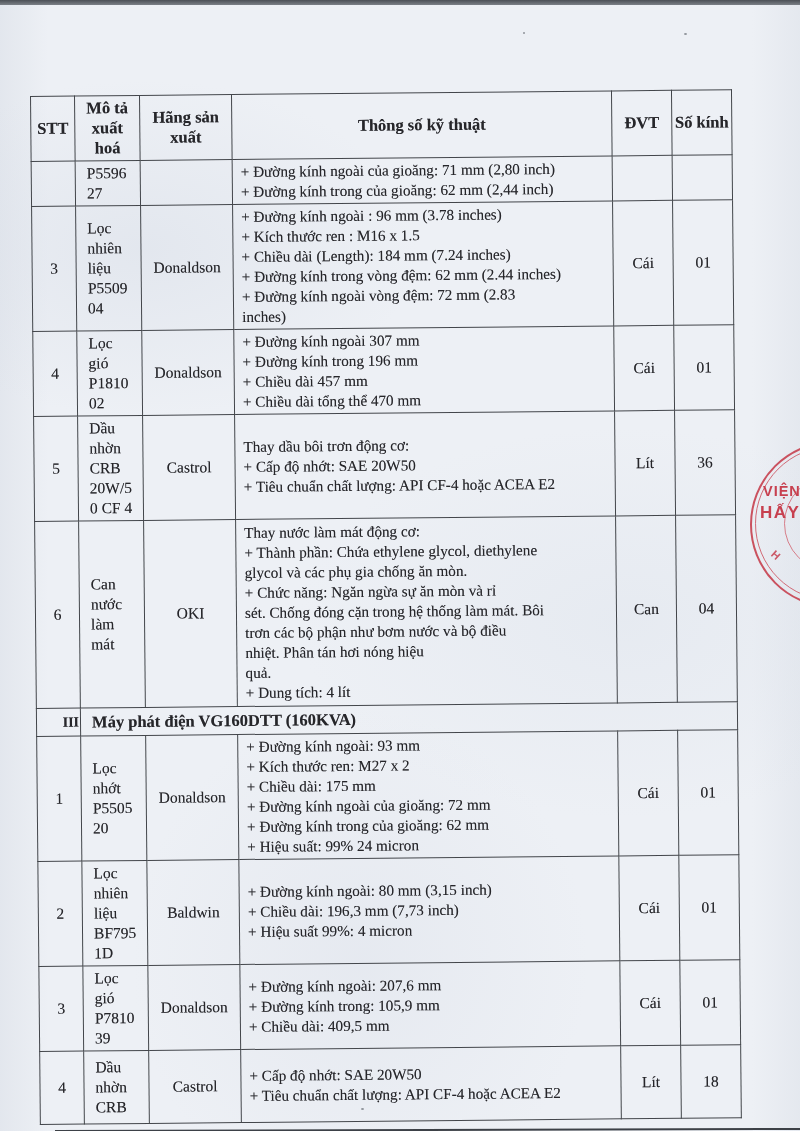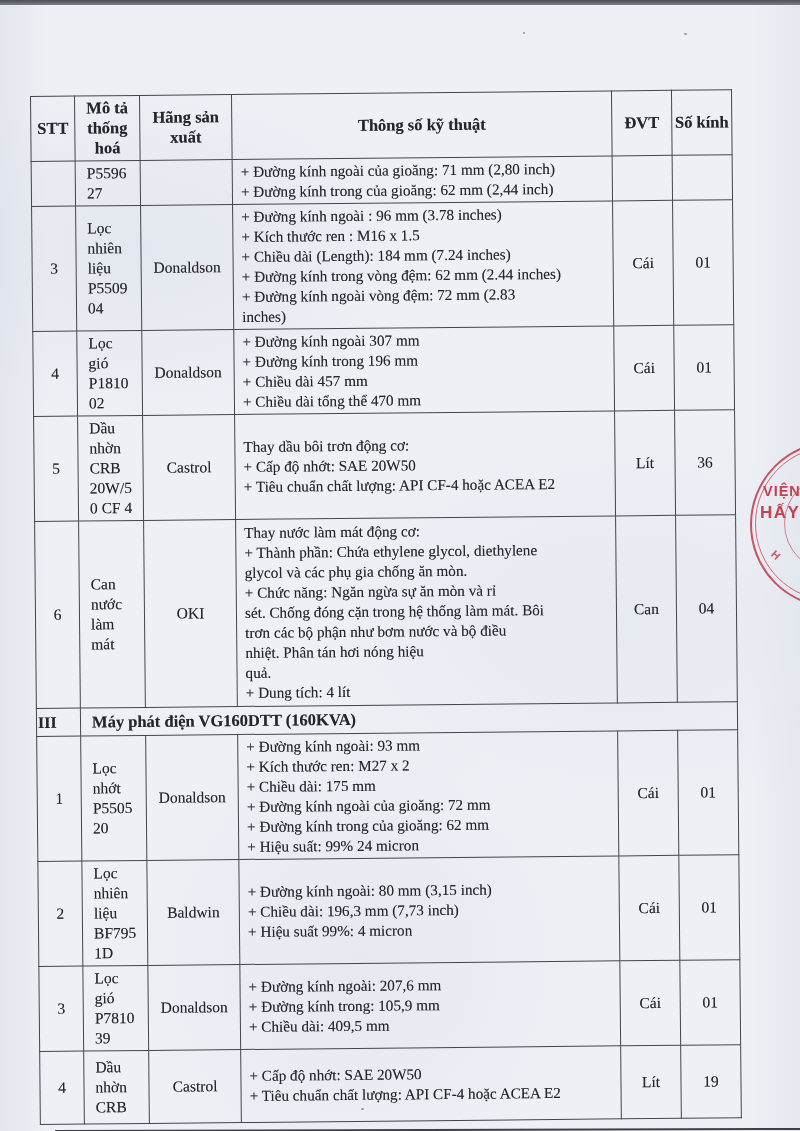--- a/index.html
+++ b/index.html
@@ -55,21 +55,21 @@
     text-align: center;
     line-height: 1.22;
     padding: 2px;
   }
   td.c-stt   { text-align: center; font-size: 15.5px; }
   td.c-item  { text-align: left; font-size: 15.5px; line-height: 20px; padding: 2px 2px 2px 11px; white-space: pre-line; }
   td.c-brand { text-align: center; font-size: 15.5px; }
   td.c-specs { text-align: left; font-size: 15.2px; line-height: 20px; padding: 2px 4px 2px 8px; white-space: pre-line; }
   td.c-unit  { text-align: center; font-size: 15.5px; }
   td.c-qty   { text-align: center; font-size: 15.5px; }
-  td.c-section-num   { text-align: left; font-size: 16px; font-weight: bold; margin-left: 40px; }
+  td.c-section-num   { text-align: right; font-size: 14px; font-weight: bold; margin-left: 40px; }
   td.c-section-title { text-align: left; font-size: 16.5px; font-weight: bold; padding: 1px 2px 1px 11px; }
 
   .stamp {
     position: absolute;
     left: 750px; top: 441px;
     width: 170px; height: 168px;
     color: #c7404f;
   }
   .stamp .ring-outer {
     position: absolute; left: 0; top: 0; width: 163px; height: 163px;
@@ -118,21 +118,21 @@
     <col style="width:44px">
       <col style="width:65px">
       <col style="width:92px">
     <col style="width:380px">
       <col style="width:60px">
       <col style="width:60px">
   </colgroup>
   <thead>
     <tr style="height:60px">
       <th>STT</th>
-      <th>Mô tả thống hoá</th>
+      <th>Mô tả xuất hoá</th>
       <th>Hãng sản xuất</th>
       <th>Thông số kỹ thuật</th>
       <th>ĐVT</th>
       <th>Số kính</th>
     </tr>
   </thead>
   <tbody>
     <tr style="height:40px">
       <td class="c-stt"></td>
       <td class="c-item">P5596
@@ -256,21 +256,21 @@
     </tr>
     <tr style="height:73px">
       <td class="c-stt">4</td>
       <td class="c-item">Dầu
 nhờn
 CRB</td>
       <td class="c-brand">Castrol</td>
       <td class="c-specs">+ Cấp độ nhớt: SAE 20W50
 + Tiêu chuẩn chất lượng:  API CF-4 hoặc ACEA E2</td>
       <td class="c-unit">Lít</td>
-      <td class="c-qty">19</td>
+      <td class="c-qty">18</td>
     </tr>
   </tbody>
 </table>
 
 <div class="stamp">
   <div class="ring-outer"></div>
   <div class="ring-outer2"></div>
   <div class="ring-inner"></div>
   <div class="stamp-line1">VIỆN</div>
   <div class="stamp-line2">HẤY</div>

